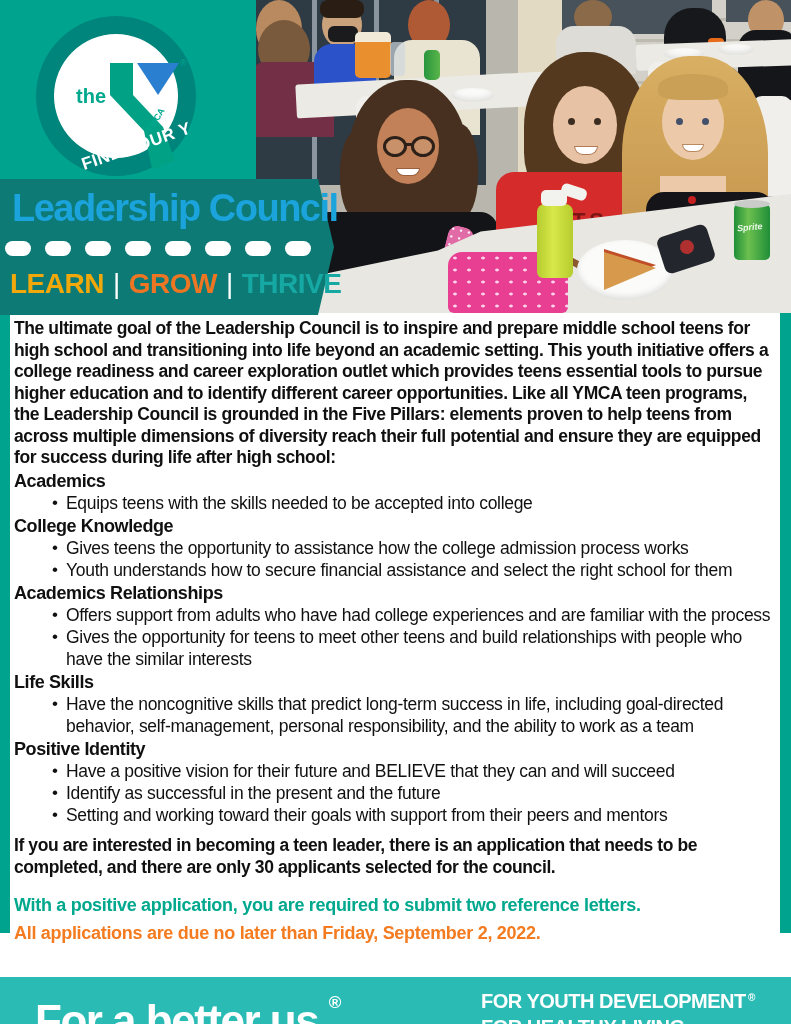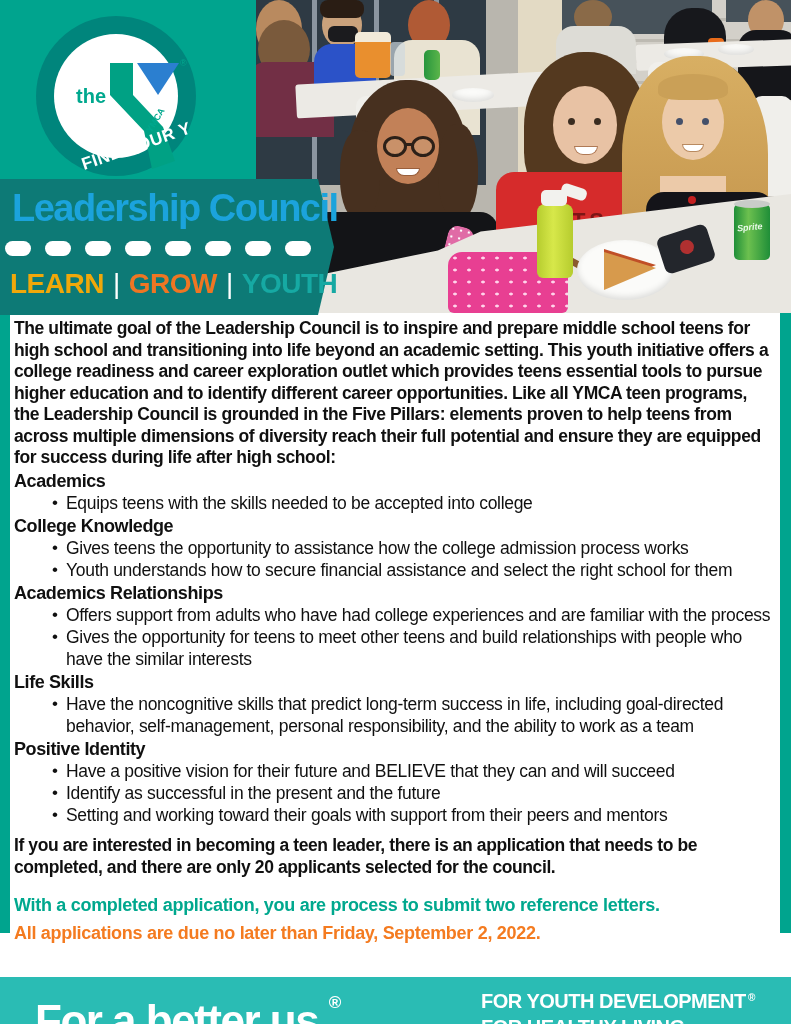--- a/index.html
+++ b/index.html
@@ -186,21 +186,21 @@
         <div class="dash"></div>
         <div class="dash"></div>
         <div class="dash"></div>
         <div class="dash"></div>
       </div>
     <div class="abs motto">
       <span class="learn">LEARN</span>
       <span class="sep">|</span>
       <span class="grow">GROW</span>
       <span class="sep">|</span>
-      <span class="thrive">YOUTH</span>
+      <span class="thrive">THRIVE</span>
     </div>
   </div>
 
   <div class="abs content">
     <p class="intro">The ultimate goal of the Leadership Council is to inspire and prepare middle school teens for high school and transitioning into life beyond an academic setting. This youth initiative offers a college readiness and career exploration outlet which provides teens essential tools to pursue higher education and to identify different career opportunities. Like all YMCA teen programs, the Leadership Council is grounded in the Five Pillars: elements proven to help teens from across multiple dimensions of diversity reach their full potential and ensure they are equipped for success during life after high school:</p>
     <div id="pillars">
         <div class="pillar-title">Academics</div>
         <div class="bullet-row">
           <span class="bullet-dot">•</span>
           <span class="bullet-text">Equips teens with the skills needed to be accepted into college</span>
@@ -235,22 +235,22 @@
         </div>
         <div class="bullet-row">
           <span class="bullet-dot">•</span>
           <span class="bullet-text">Identify as successful in the present and the future</span>
         </div>
         <div class="bullet-row">
           <span class="bullet-dot">•</span>
           <span class="bullet-text">Setting and working toward their goals with support from their peers and mentors</span>
         </div>
       </div>
-    <p class="closing">If you are interested in becoming a teen leader, there is an application that needs to be completed, and there are only 20 applicants selected for the council.</p>
-    <div class="note note-teal">With a completed application, you are process to submit two reference letters.</div>
+    <p class="closing">If you are interested in becoming a teen leader, there is an application that needs to be completed, and there are only 30 applicants selected for the council.</p>
+    <div class="note note-teal">With a positive application, you are required to submit two reference letters.</div>
     <div class="note note-orange">All applications are due no later than Friday, September 2, 2022.</div>
   </div>
 
   <div class="abs footer">
     <div class="abs tagline"><span>For a better us.</span><sup>®</sup></div>
     <div class="abs forlines" id="forlines">
         <div>FOR YOUTH DEVELOPMENT<sup> ®</sup></div>
         <div>FOR HEALTHY LIVING</div>
         <div>FOR SOCIAL RESPONSIBILITY</div>
       </div>

